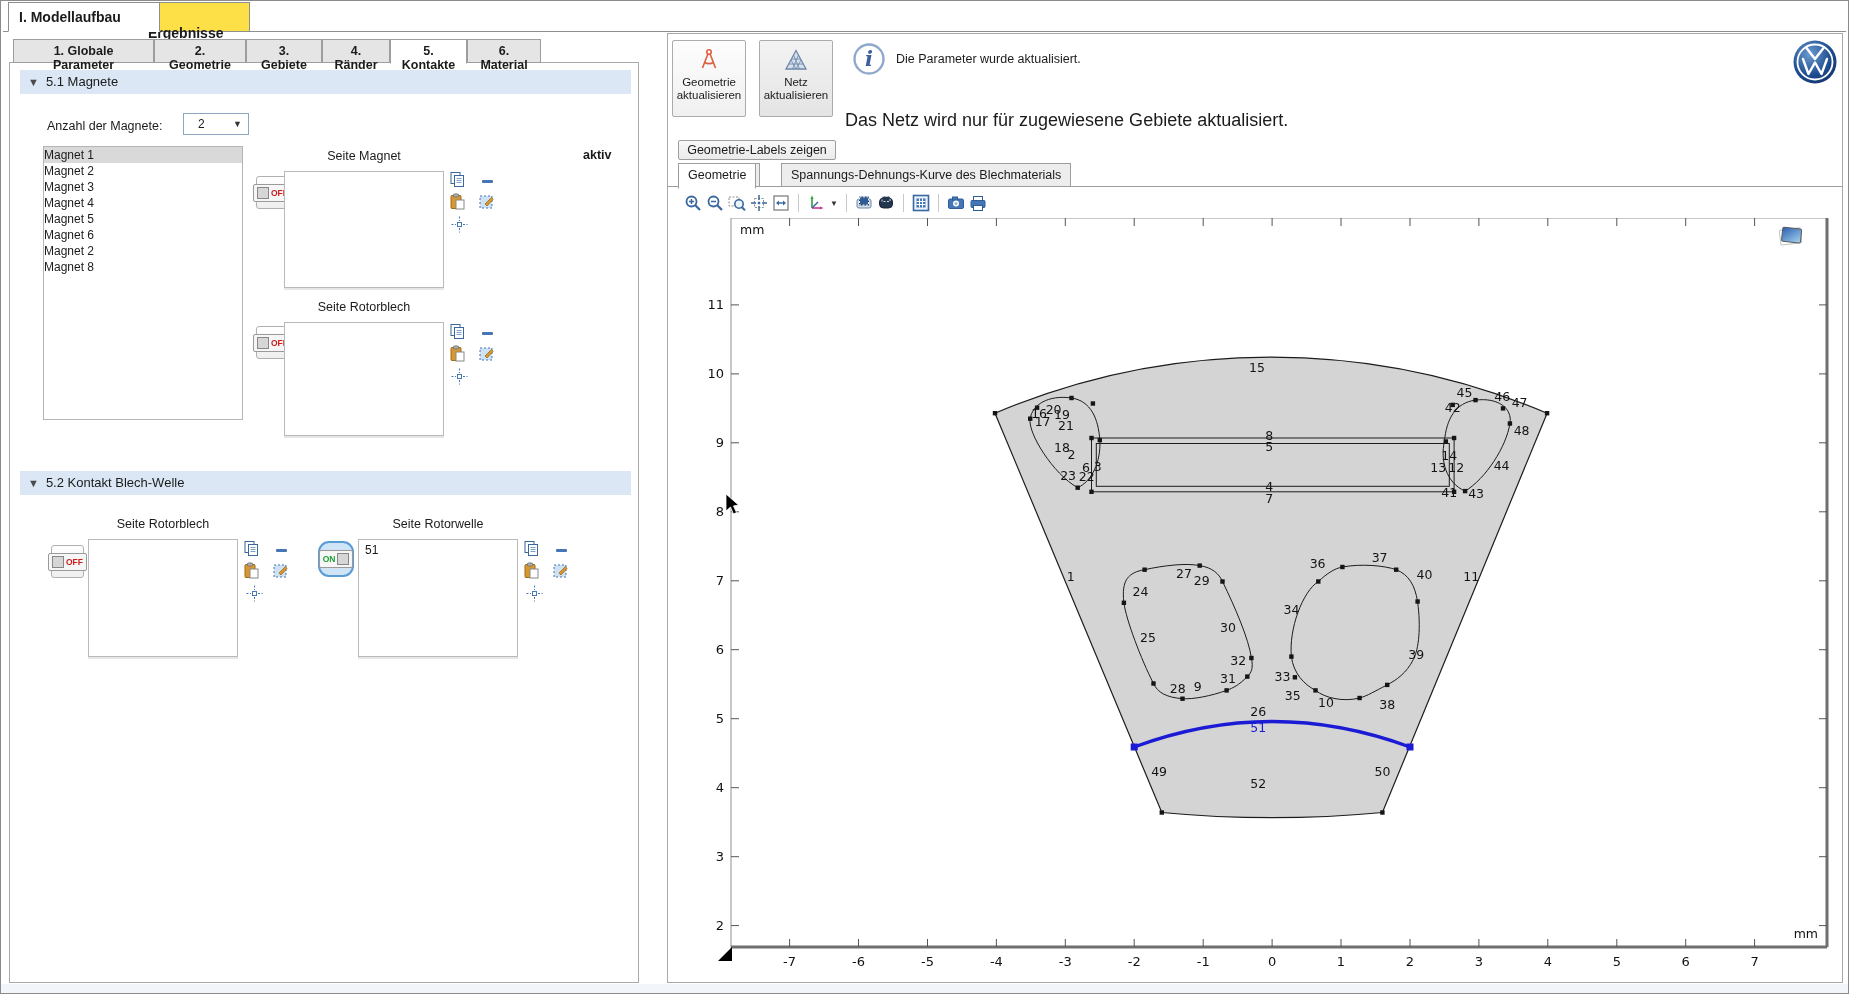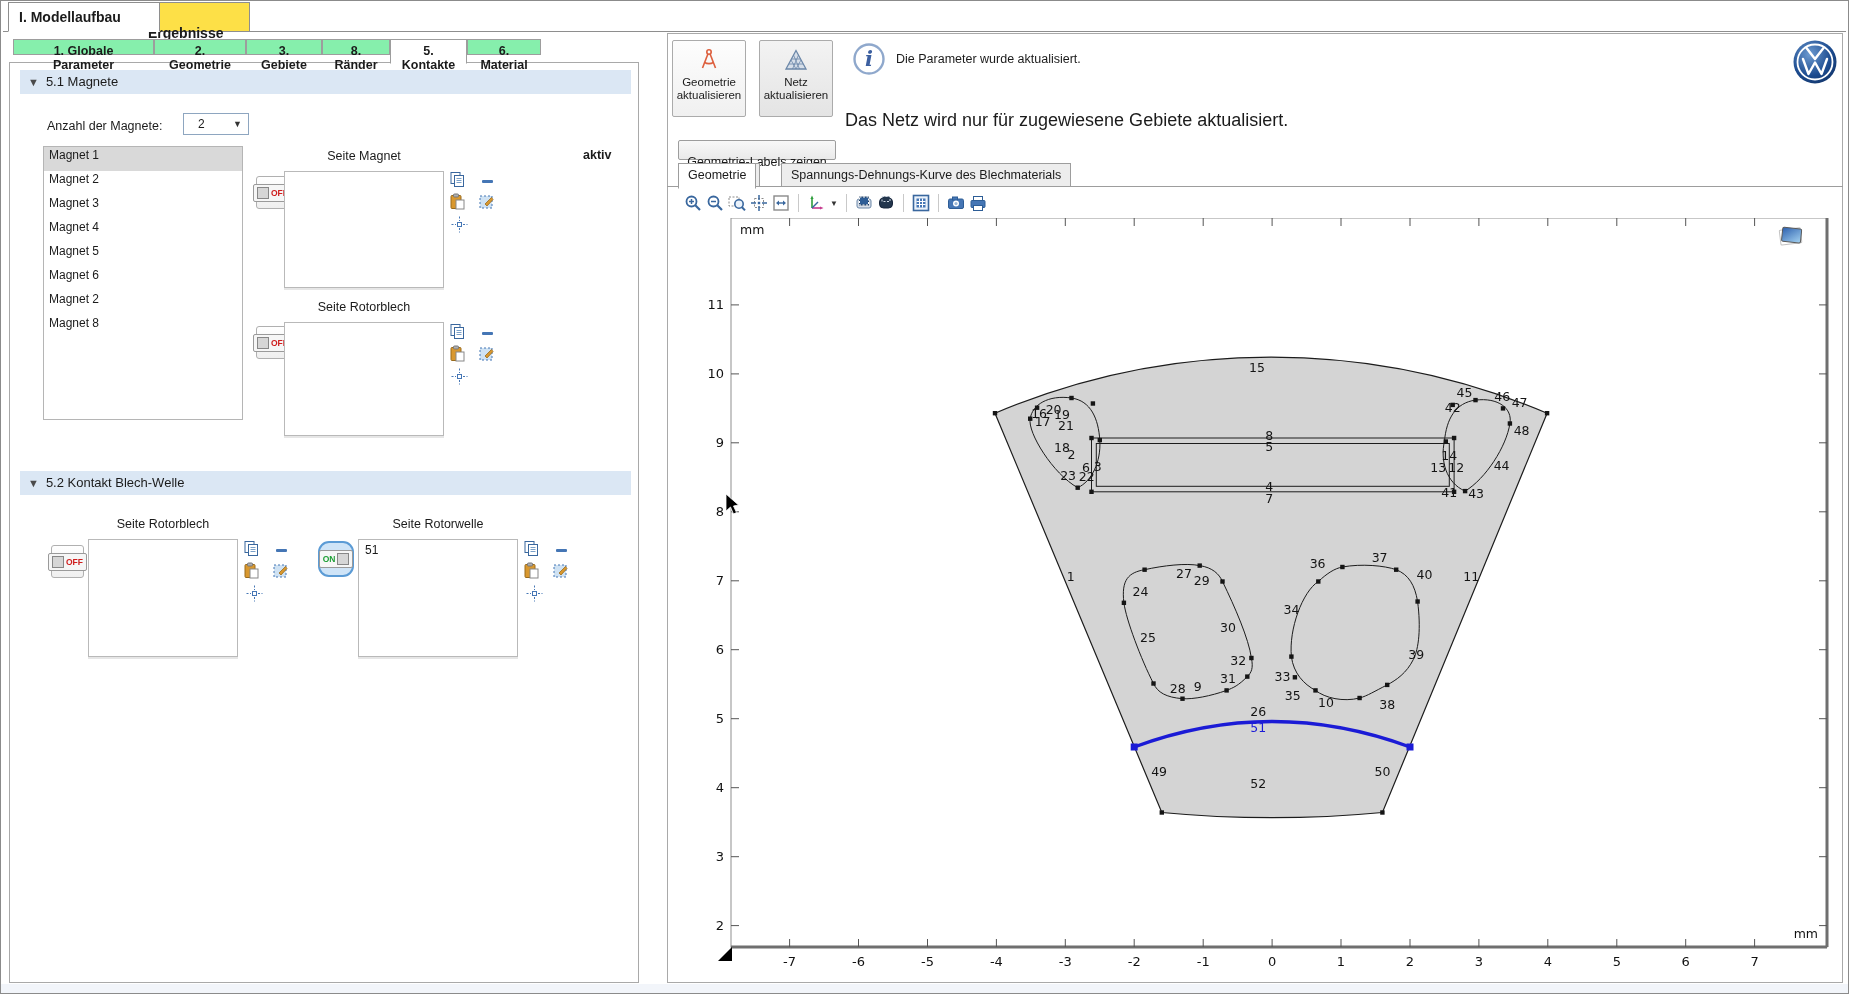--- a/index.html
+++ b/index.html
@@ -7,32 +7,32 @@
        font-family:"Liberation Sans",sans-serif;overflow:hidden;color:#1b1b1b}
   .abs{position:absolute;box-sizing:border-box}
   .win-border{position:absolute;inset:0;border:1px solid #8b8b8b;pointer-events:none}
   
   .mtab{top:2px;height:30px;border:1px solid #8e8e8e;background:#fde047;
         font-weight:bold;font-size:14px;padding:6px 10px 0 10px;z-index:3}
   .mtab.active{background:#fff;border-bottom-color:#fff;z-index:5}
   .topline{top:31px;left:3px;width:1843px;height:0;border-top:1px solid #8e8e8e;z-index:2}
   
   .lpanel{left:9px;top:62px;width:630px;height:921px;border:1px solid #a9a9a9;background:#fff;z-index:4}
-  .stab{top:39px;height:16px;border:1px solid #9d9d9d;background:#86efac;
+  .stab{top:39px;height:24px;border:1px solid #9d9d9d;background:#e5e5e5;
         font-weight:bold;font-size:12.5px;padding:4px 8px 0 8px;text-align:center;z-index:5}
   .stab.active{background:#fff;border-bottom-color:#fff;height:25px;z-index:6}
   .sechdr{left:20px;width:611px;height:24px;background:#dbe7f4;font-size:13px;
           padding:4px 0 0 8px;z-index:6}
   .sechdr .tri{color:#4a4a4a;font-size:11px;margin-right:7px}
   .flabel{font-size:12.5px;z-index:6}
   .combo{border:1px solid #8ea6c0;background:#fff;font-size:12px;z-index:6;
          padding:3px 0 0 14px}
   .combo .car{position:absolute;right:6px;top:5px;font-size:9px;color:#333}
   .listbox{border:1px solid #b5b5b5;background:#fff;z-index:6;overflow:hidden}
-  .mrow{height:24px;line-height:16px;padding-left:5px;font-size:12px}
+  .mrow{height:16px;line-height:16px;font-size:12px}
   .mrow.sel{background:#d9d9d9}
   .gtitle{font-size:12.5px;text-align:center;z-index:6}
   .selbox{border:1px solid #b9b9b9;background:#fff;box-shadow:0 2px 0 #e6e6e6;z-index:6;
           font-size:12px;padding:3px 0 0 6px}
   .tgl{width:33px;height:33px;border:1px solid #b0b0b0;border-radius:3px;
        background:linear-gradient(#ffffff,#efefef);z-index:6;
        display:flex;align-items:center;justify-content:center}
   .tgl .inner{display:flex;align-items:center;gap:2px;border:1px solid #9a9a9a;
        background:#f6f6f6;padding:2px 3px;border-radius:2px}
   .tgl .sq{width:10px;height:10px;background:#d6d6d6;border:1px solid #878787}
@@ -45,21 +45,21 @@
   
   .rpanel{left:667px;top:33px;width:1176px;height:950px;border:1px solid #a9a9a9;background:#fff;z-index:1}
   .upbtn{width:74px;height:77px;border:1px solid #ababab;border-radius:2px;text-align:center;
          font-size:11.5px;line-height:13px;padding-top:6px;z-index:4}
   .upbtn.b1{background:linear-gradient(#fdfdfd,#f0f0f0)}
   .upbtn.b2{background:linear-gradient(#f3f3f3,#e4e4e4)}
   .infotext1{font-size:12.5px;z-index:4}
   .infotext2{font-size:18px;z-index:4}
   .lblbtn{width:158px;height:20px;border:1px solid #9d9d9d;border-radius:2px;
           background:linear-gradient(#f8f8f8,#eaeaea);font-size:12.5px;text-align:center;
-          padding-top:14px;z-index:4}
+          padding-top:2px;z-index:4}
   .vtab{height:24px;border:1px solid #9d9d9d;background:#ededed;font-size:12.5px;
         padding:4px 9px 0 9px;z-index:4;white-space:nowrap}
   .vtab.active{background:#fff;border-bottom-color:#fff;height:26px;z-index:6}
   .vtabline{left:667px;top:186px;width:1176px;height:0;border-top:1px solid #9d9d9d;z-index:5}
   .gtoolbar{left:684px;top:192px;height:22px;display:flex;align-items:center;gap:4px;z-index:6}
   .tbi{width:18px;height:18px}
   .tsep{width:1px;height:18px;background:#c9c9c9;margin:0 4px}
   .caret{font-size:8px;color:#333;margin-left:1px}
   #plot{left:668px;top:218px;z-index:3}
   .bottomstrip{left:1px;top:984px;width:1847px;height:9px;background:#f2f5fa;z-index:0}
@@ -177,21 +177,21 @@
 
 <div class="abs mtab active" style="left:8px;width:152px">I. Modellaufbau</div>
 <div class="abs mtab" style="left:137px;width:113px">II. Ergebnisse</div>
 <div class="abs topline"></div>
 
 <div class="abs lpanel"></div>
 
 <div class="abs stab" style="left:13px;width:141px">1. Globale Parameter</div>
 <div class="abs stab" style="left:154px;width:92px">2. Geometrie</div>
 <div class="abs stab" style="left:246px;width:76px">3. Gebiete</div>
-<div class="abs stab" style="left:322px;width:68px">8. Ränder</div>
+<div class="abs stab" style="left:322px;width:68px">4. Ränder</div>
 <div class="abs stab active" style="left:390px;width:77px">5. Kontakte</div>
 <div class="abs stab" style="left:467px;width:74px">6. Material</div>
 
 <div class="abs sechdr" style="top:70px">
   <span class="tri">▼</span><span>5.1 Magnete</span>
 </div>
 
 <div class="abs flabel" style="left:47px;top:119px">Anzahl der Magnete:</div>
 <div class="abs combo" style="left:183px;top:113px;width:66px;height:22px">
   <span>2</span>

